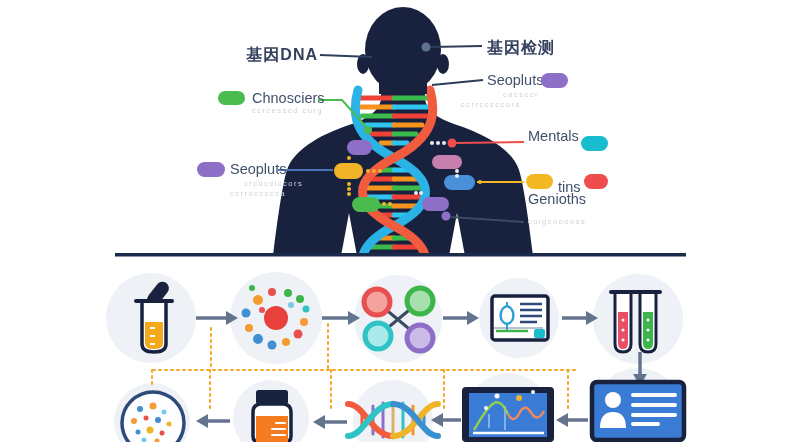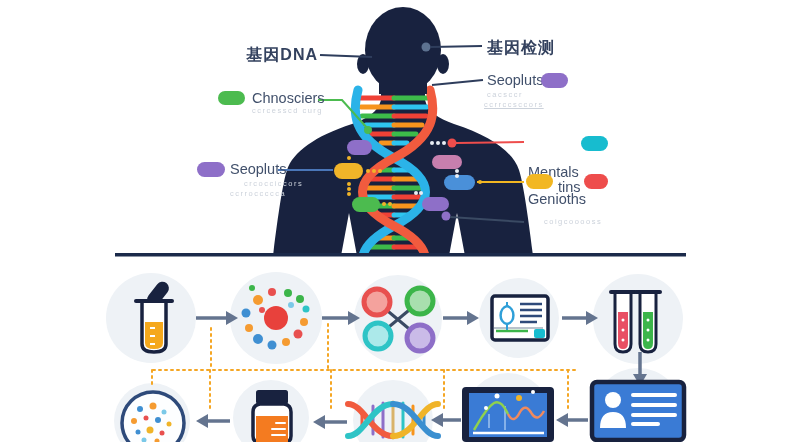--- a/index.html
+++ b/index.html
@@ -338,30 +338,30 @@
   <div class="lbl lbl-cjk" style="left:487px;top:38px;">基因检测</div>
 
   <div class="lbl lbl-cjk" style="left:230px;top:45px;width:88px;text-align:right;">基因DNA</div>
 
   <span class="pill pill-green" style="left:218px;top:91px;width:27px;height:14px;"></span>
   <div class="lbl lbl-en" style="left:252px;top:90px;">Chnosciers</div>
   <div class="lbl lbl-sub" style="left:252px;top:106px;">ccrcesscd curg</div>
 
   <div class="lbl lbl-en" style="left:487px;top:72px;">Seopluts</div>
   <span class="pill pill-purple" style="left:541px;top:73px;width:27px;height:15px;"></span>
-  <div class="lbl lbl-sub" style="left:487px;top:90px;">cacsccr</div>
-  <div class="lbl lbl-sub" style="left:484px;top:100px;text-decoration:underline;">ccrrccsccors</div>
+  <div class="lbl lbl-sub" style="left:503px;top:90px;">cacsccr</div>
+  <div class="lbl lbl-sub" style="left:461px;top:100px;">ccrrccsccors</div>
 
   <span class="pill pill-purple" style="left:197px;top:162px;width:28px;height:15px;"></span>
   <div class="lbl lbl-en" style="left:230px;top:161px;">Seopluts</div>
   <div class="lbl lbl-sub" style="left:244px;top:179px;">crcocciccors</div>
   <div class="lbl lbl-sub" style="left:230px;top:189px;">ccrroccccca</div>
 
-  <div class="lbl lbl-en" style="left:528px;top:128px;margin-top:36px;">Mentals</div>
+  <div class="lbl lbl-en" style="left:528px;top:128px;">Mentals</div>
   <span class="pill pill-cyan" style="left:581px;top:136px;width:27px;height:15px;"></span>
 
   <span class="pill pill-yellow" style="left:526px;top:174px;width:27px;height:15px;"></span>
   <div class="lbl lbl-en" style="left:558px;top:173px;margin-top:6px;">tins</div>
   <span class="pill pill-red" style="left:584px;top:174px;width:24px;height:15px;"></span>
 
   <div class="lbl lbl-en" style="left:528px;top:191px;">Genioths</div>
-  <div class="lbl lbl-sub" style="left:528px;top:217px;padding-left:16px;">coigcooooss</div>
+  <div class="lbl lbl-sub" style="left:528px;top:217px;">coigcooooss</div>
 </div>
 
 </body></html>

